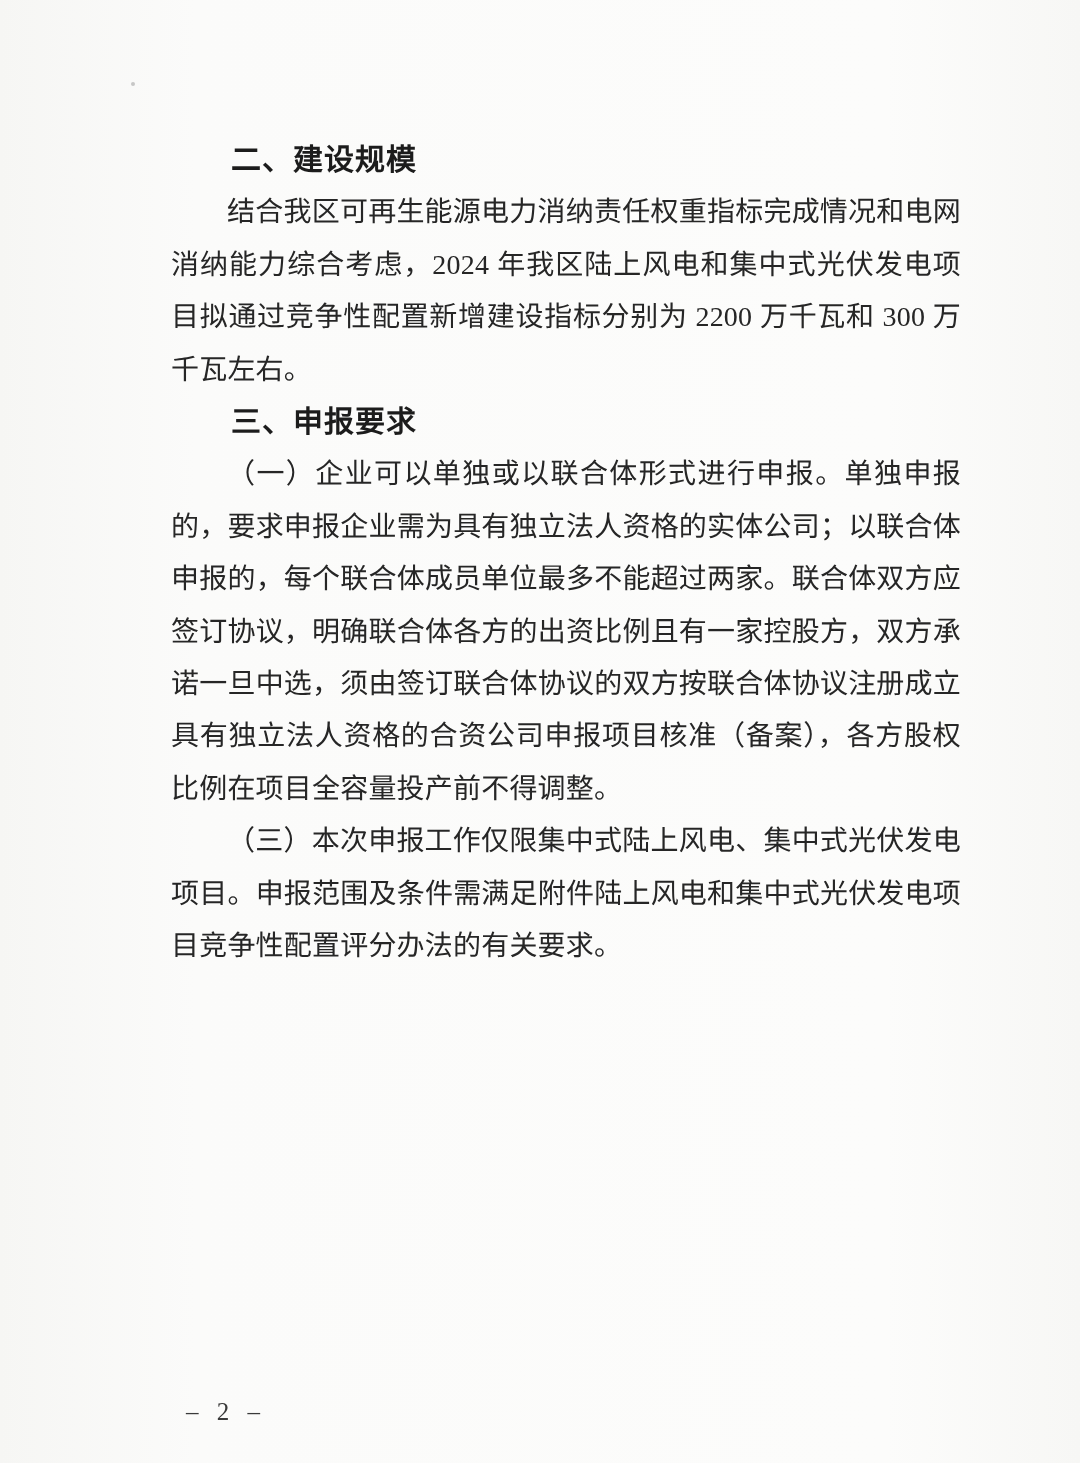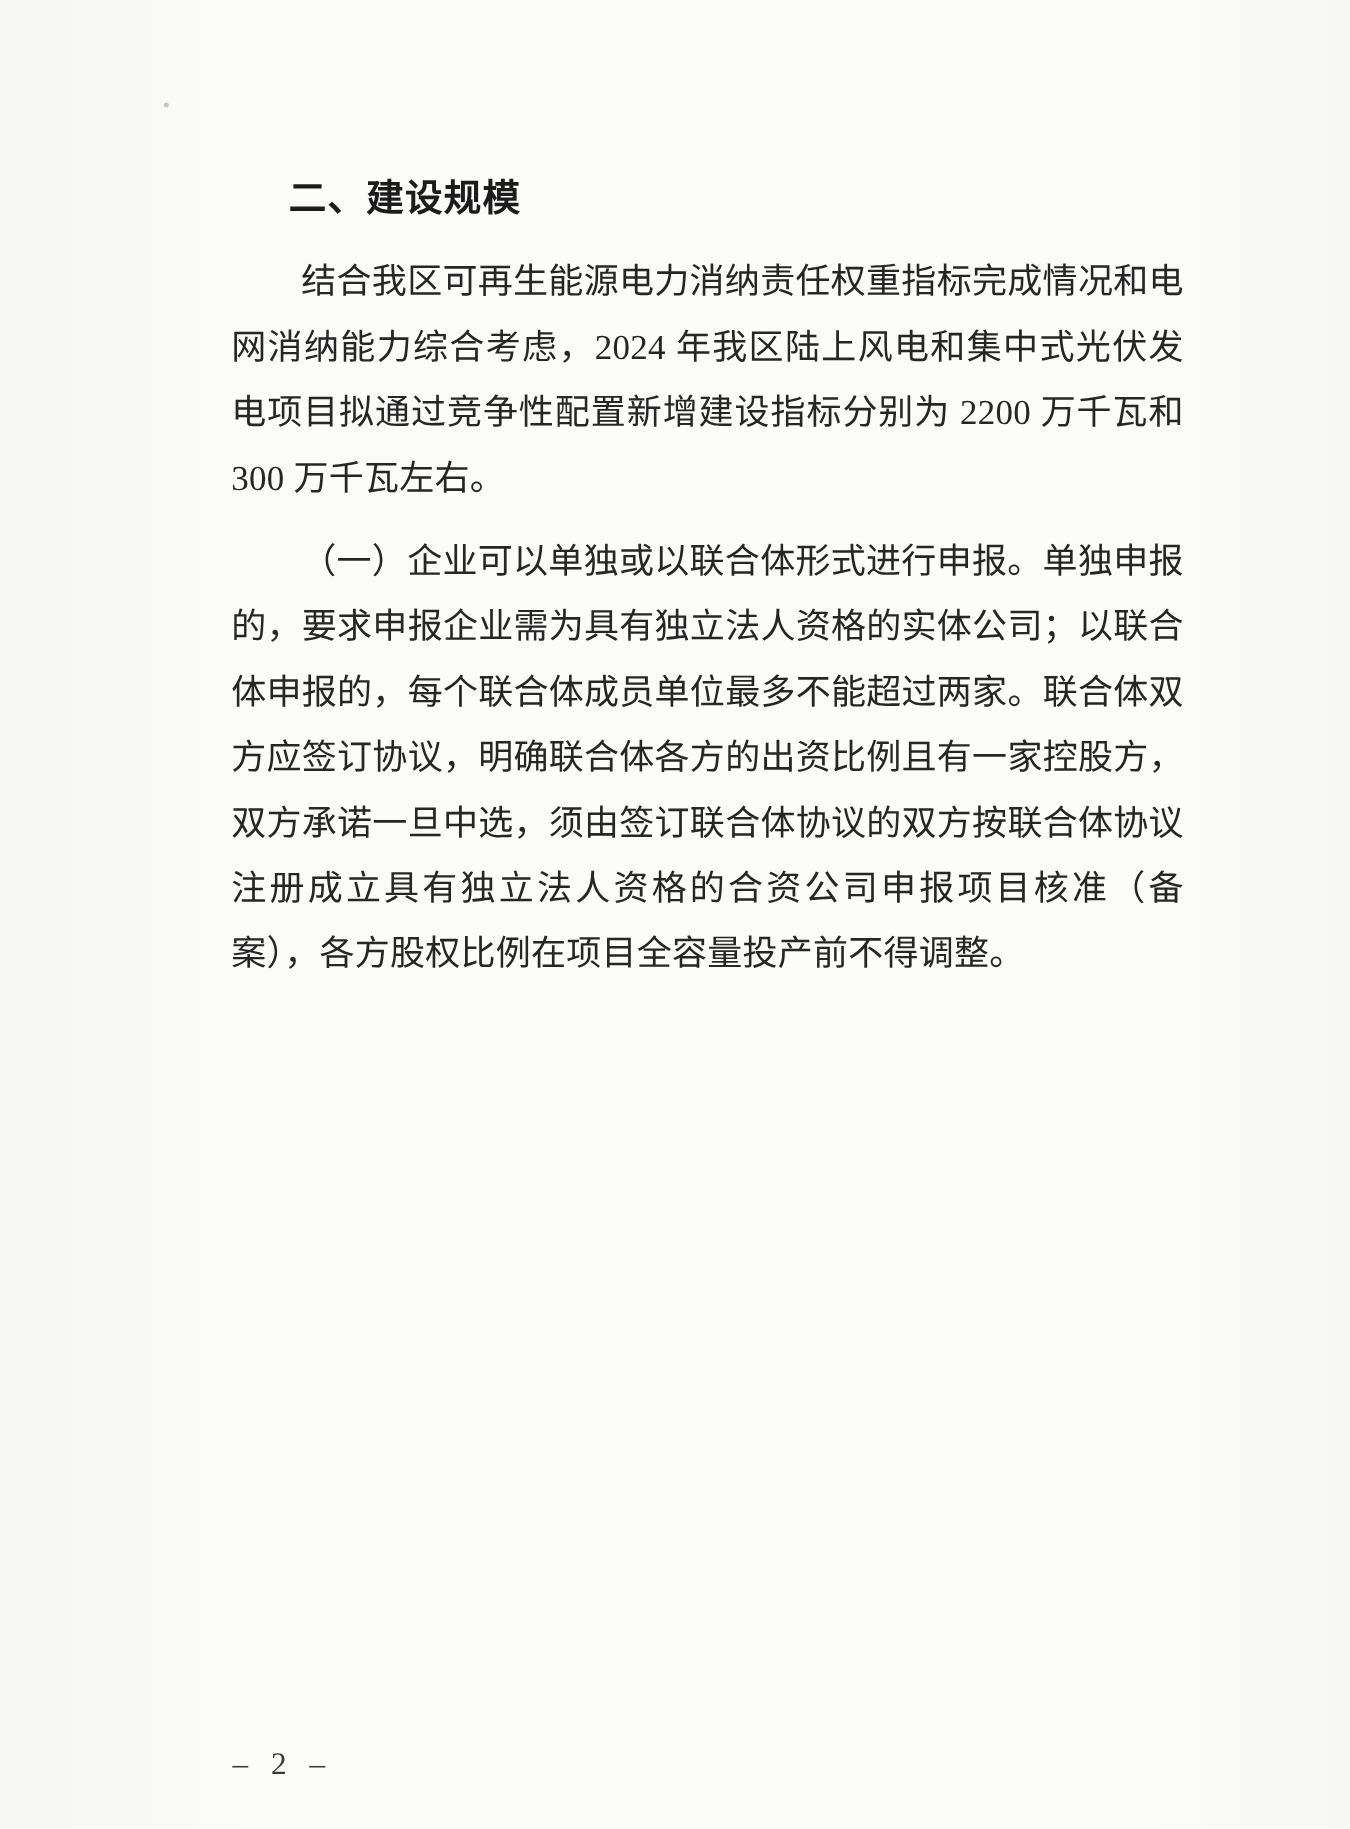--- a/index.html
+++ b/index.html
@@ -29,21 +29,21 @@
     margin: 0;
     font-family: "Liberation Sans", "DejaVu Sans", sans-serif;
     font-weight: 700;
     font-size: 30px;
     line-height: 52.4px;
     text-indent: 2em;
     color: #1c1c1c;
     letter-spacing: 1px;
   }
   .para {
-    margin: 14px;
+    margin: 0;
     font-family: "Liberation Serif", "DejaVu Serif", serif;
     font-size: 28px;
     line-height: 52.4px;
     text-indent: 2em;
     text-align: justify;
     text-justify: inter-ideograph;
     color: #262626;
     letter-spacing: 0.2px;
   }
   .page-number {
@@ -72,23 +72,25 @@
 <div class="page">
 
   <span class="speck"></span>
 
   <main class="content">
 
     <h2 class="heading">二、建设规模</h2>
 
     <p class="para">结合我区可再生能源电力消纳责任权重指标完成情况和电网消纳能力综合考虑，2024 年我区陆上风电和集中式光伏发电项目拟通过竞争性配置新增建设指标分别为 2200 万千瓦和 300 万千瓦左右。</p>
 
+    <h2 class="heading">三、申报要求</h2>
 
     <p class="para">（一）企业可以单独或以联合体形式进行申报。单独申报的，要求申报企业需为具有独立法人资格的实体公司；以联合体申报的，每个联合体成员单位最多不能超过两家。联合体双方应签订协议，明确联合体各方的出资比例且有一家控股方，双方承诺一旦中选，须由签订联合体协议的双方按联合体协议注册成立具有独立法人资格的合资公司申报项目核准（备案），各方股权比例在项目全容量投产前不得调整。</p>
 
 
+    <p class="para">（三）本次申报工作仅限集中式陆上风电、集中式光伏发电项目。申报范围及条件需满足附件陆上风电和集中式光伏发电项目竞争性配置评分办法的有关要求。</p>
 
 
   </main>
 
   <footer class="page-number">– 2 –</footer>
 
 </div>
 
 </body></html>

